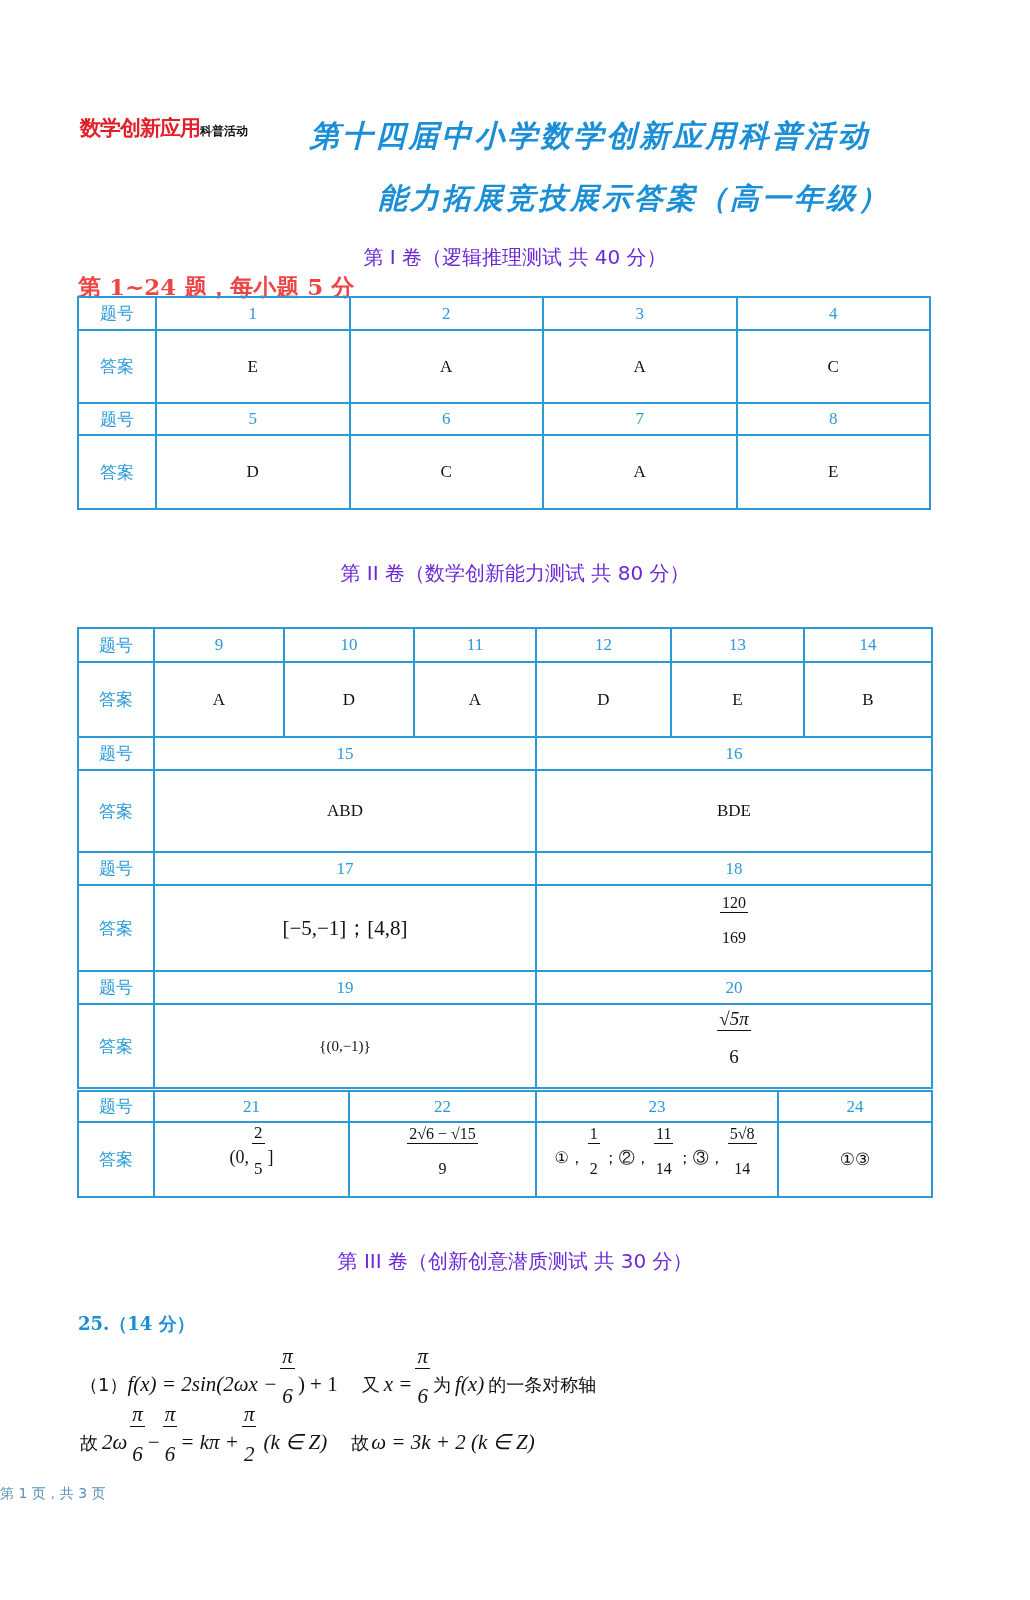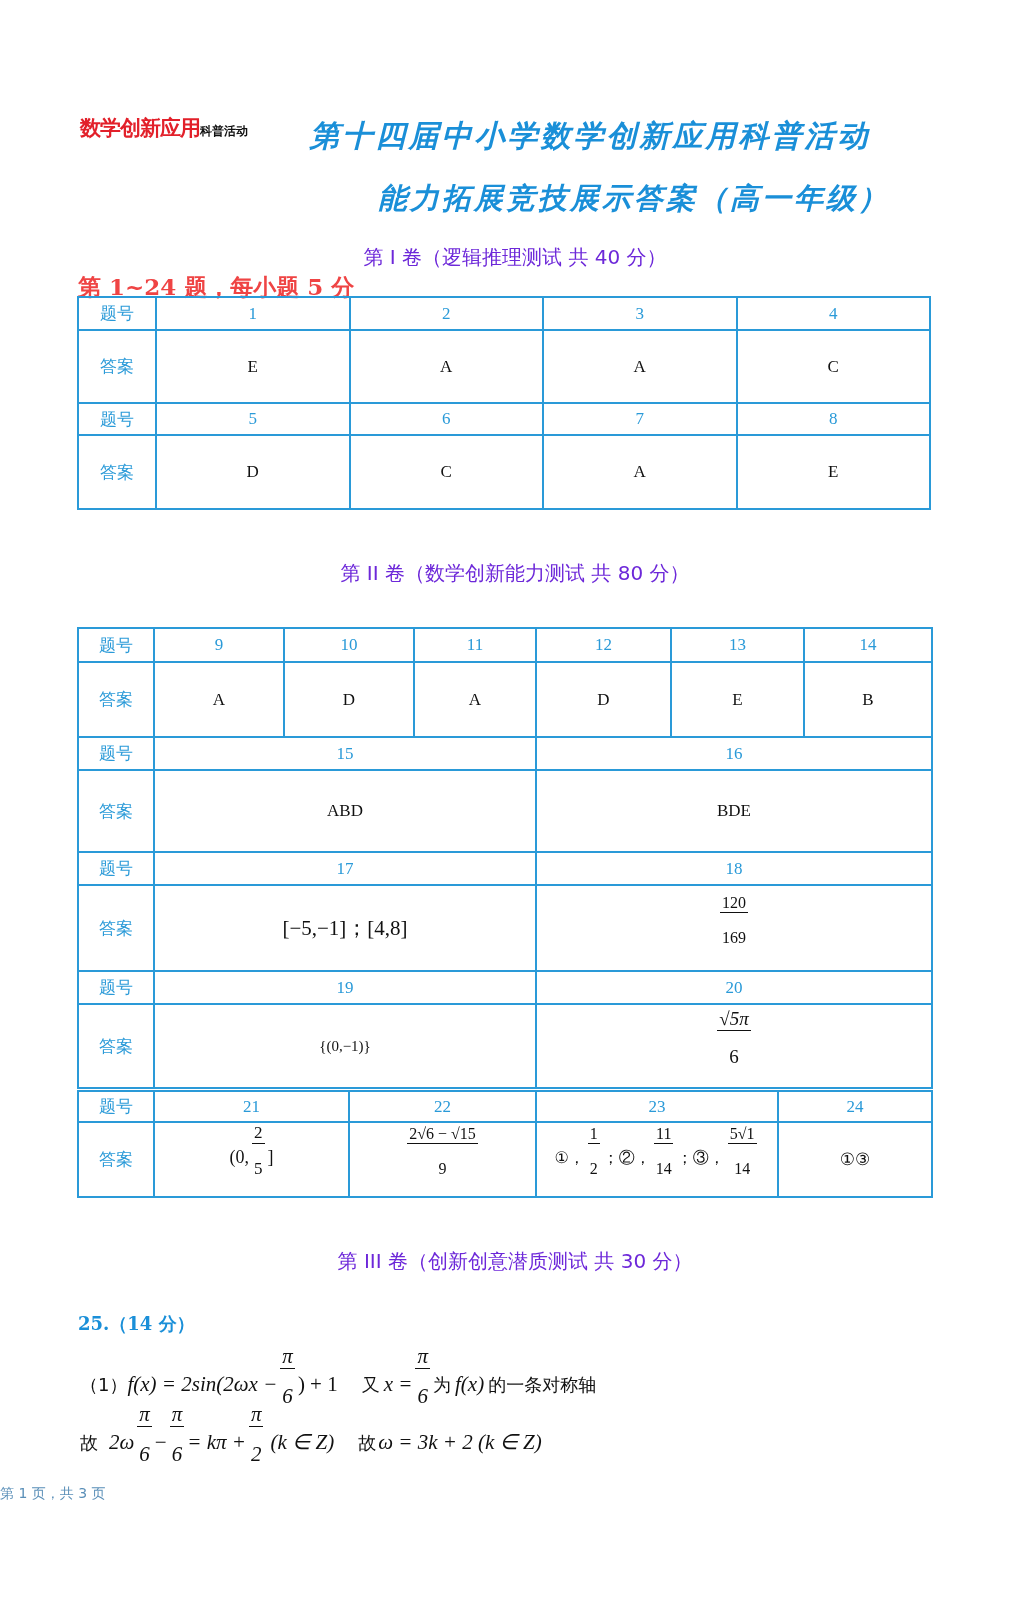--- a/index.html
+++ b/index.html
@@ -218,21 +218,21 @@
       </span>
     </td>
     <td class="ans" style="font-size:16px; white-space:nowrap">
       <span>①，</span><span class="frac">
             <span class="n">1</span>
             <span class="d">2</span>
           </span><span>；②，</span><span class="frac">
             <span class="n">11</span>
             <span class="d">14</span>
           </span><span>；③，</span><span class="frac">
-            <span class="n">5√1</span>
+            <span class="n">5√8</span>
             <span class="d">14</span>
           </span>
     </td>
     <td class="ans" style="font-size:17px">①③</td>
   </tr>
 </tbody>
   </table>
 
 <div class="abs section-title" style="top:1248px">第 III 卷（创新创意潜质测试 共 30 分）</div>
 <div class="abs q-head">25.（14 分）</div>
@@ -251,21 +251,21 @@
       <span class="n">π</span>
       <span class="d">6</span>
     </span>
   <span class="cjk">为</span>
   <span class="it" style="margin:0 4px">f(x)</span>
   <span class="cjk">的一条对称轴</span>
 </div>
 
 <div class="abs line" style="top:1403px">
   <span class="cjk">故</span>
-  <span class="it" style="margin-left:11px">2ω</span>
+  <span class="it" style="margin-left:4px">2ω</span>
   <span class="frac it">
       <span class="n">π</span>
       <span class="d">6</span>
     </span>
   <span>−</span>
   <span class="frac it">
       <span class="n">π</span>
       <span class="d">6</span>
     </span>
   <span class="it">= kπ +</span>

